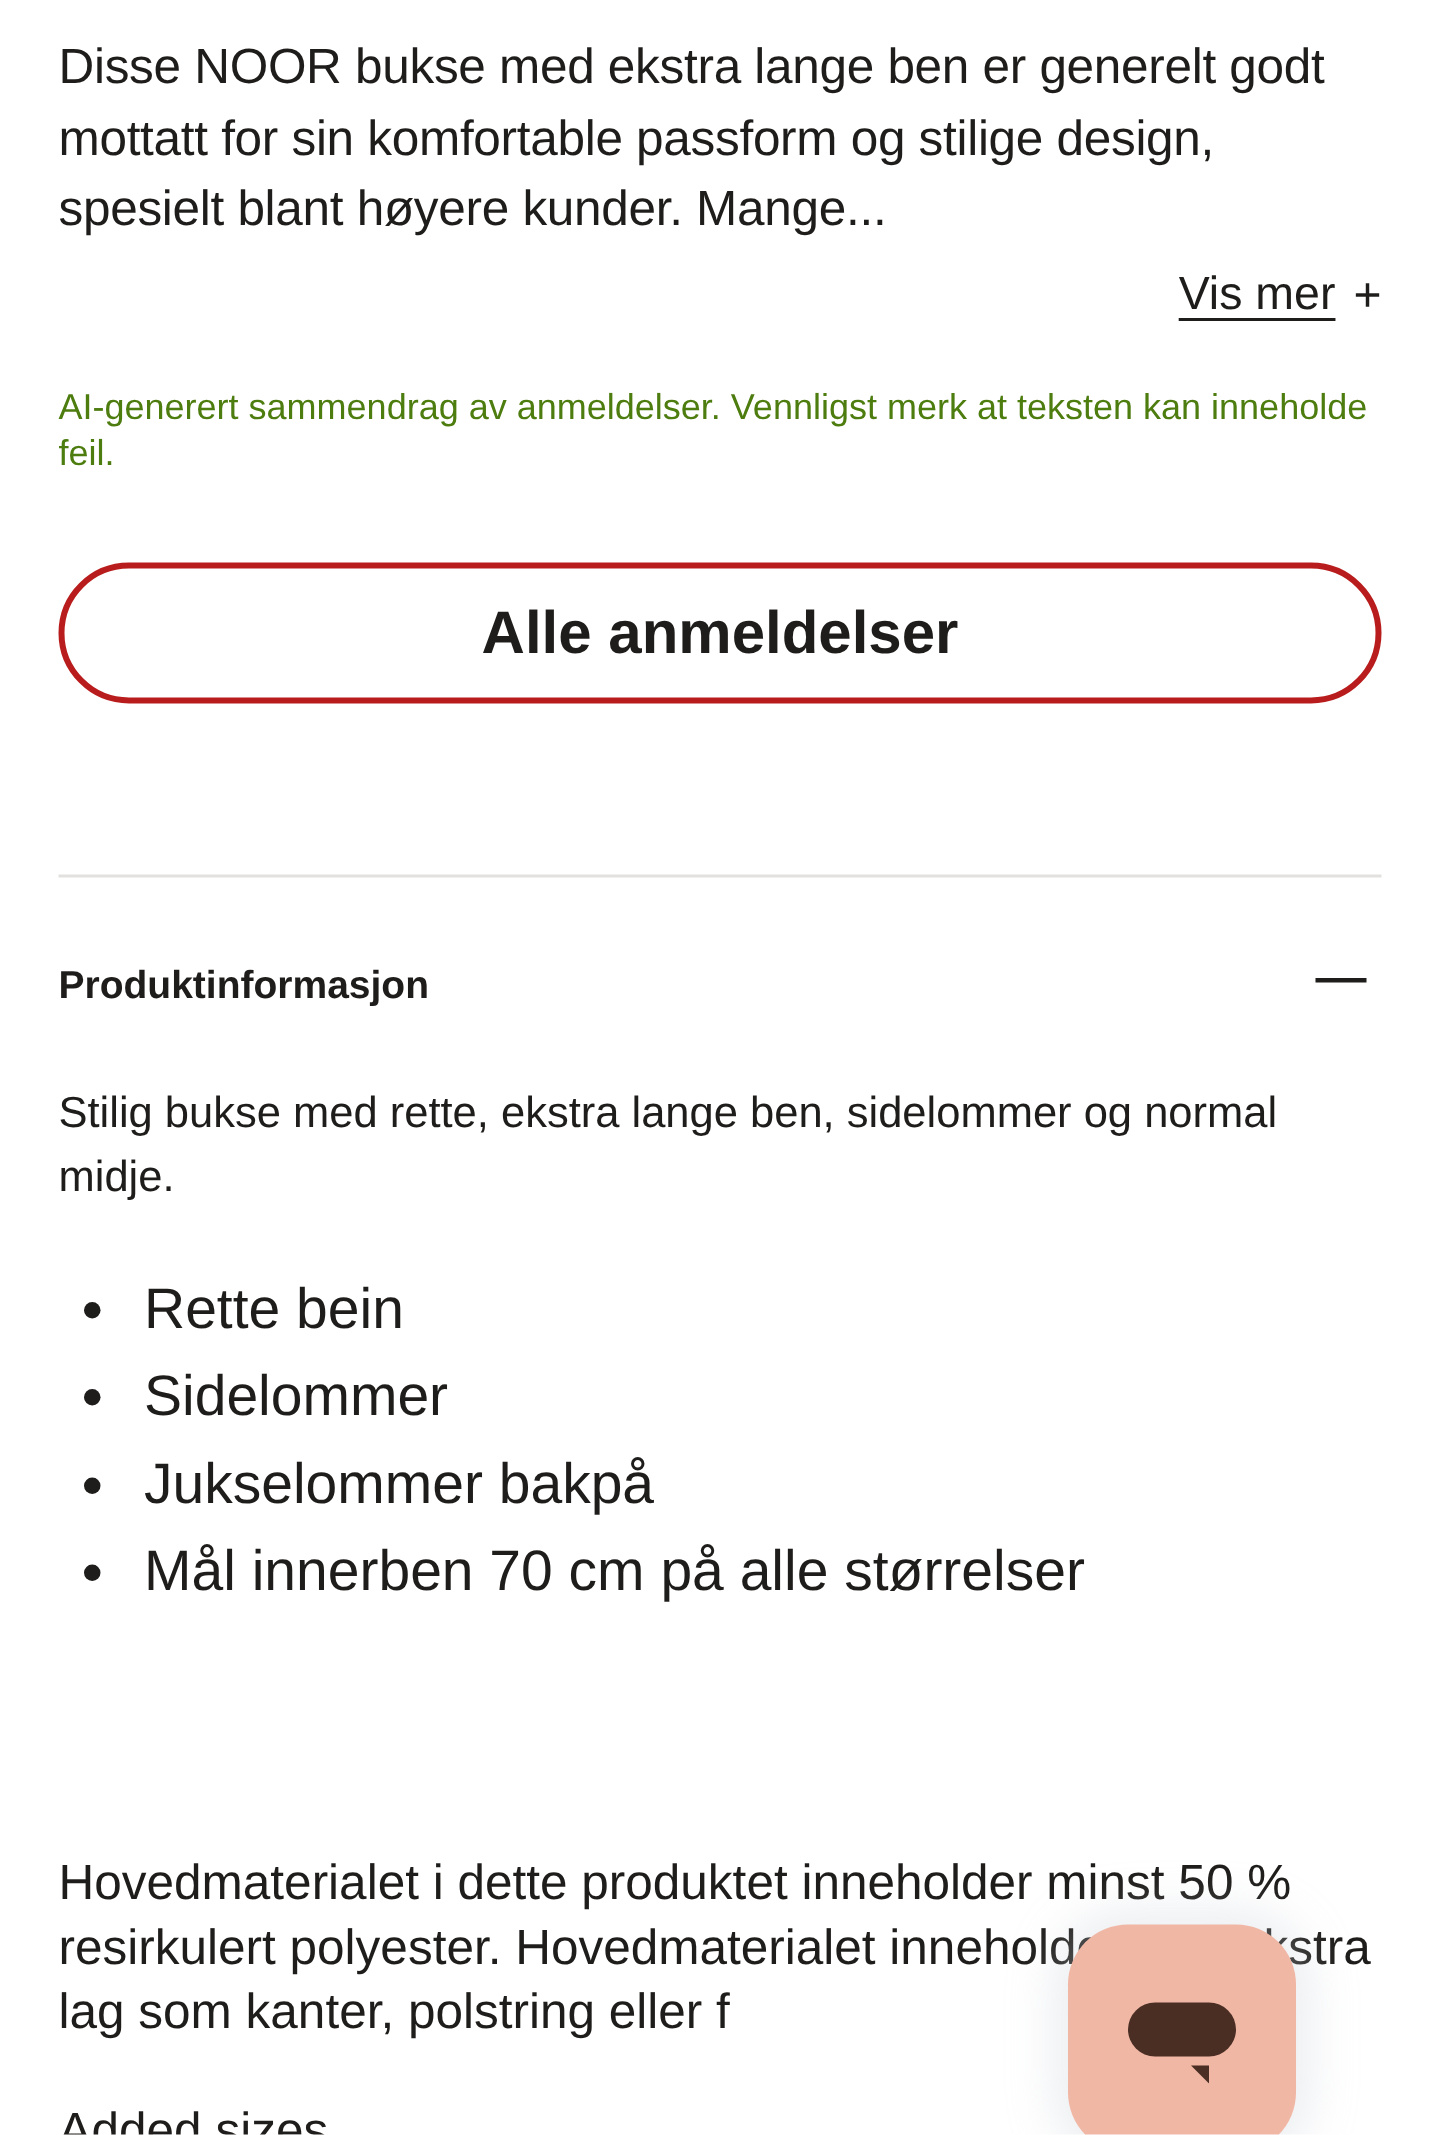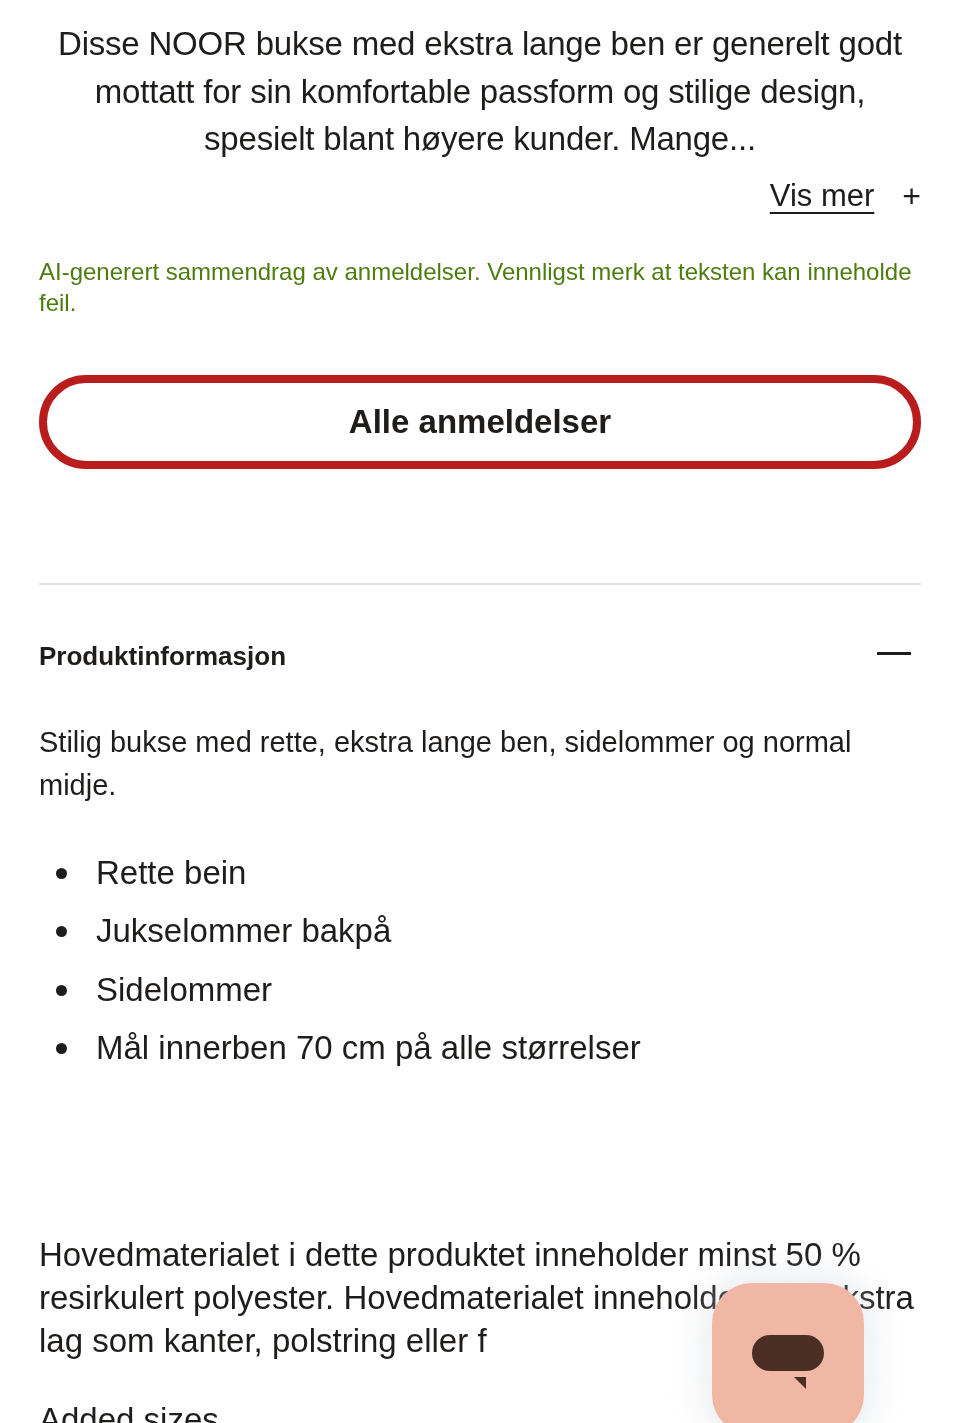--- a/index.html
+++ b/index.html
@@ -4,57 +4,57 @@
 <style>
   html, body { margin: 0; padding: 0; background: #ffffff; }
   body {
     width: 960px; height: 1423px; overflow: hidden; position: relative;
     font-family: "Liberation Sans", "DejaVu Sans", sans-serif;
     color: #1f1d1b;
   }
   .page { position: absolute; left: 39px; right: 39px; top: 0; }
   .summary {
     position: absolute; top: 20px; left: 0; right: 0;
-    font-size: 33px; line-height: 47.5px; letter-spacing: -0.2px; text-align: center;
+    font-size: 33px; line-height: 47.5px; letter-spacing: -0.2px;
   }
   .vis-mer {
     position: absolute; top: 176px; right: 0;
-    font-size: 31px; line-height: 40px; display: flex; align-items: flex-end; gap: 28px;
+    font-size: 31px; line-height: 40px; display: flex; align-items: flex-end; gap: 12px;
     cursor: pointer;
   }
   .vis-mer .lbl { text-decoration: underline; text-underline-offset: 6px; text-decoration-thickness: 2px; }
   .vis-mer .plus { font-size: 32px; }
   .disclaimer {
     position: absolute; top: 256px; left: 0; right: 0;
     font-size: 24px; line-height: 31px; color: #4d7c0f;
   }
   .all-reviews {
     position: absolute; top: 375px; left: 0; right: 0; height: 94px;
-    box-sizing: border-box; border: 8px solid #b91c1c; border-radius: 47px;
+    box-sizing: border-box; border: 4px solid #b91c1c; border-radius: 47px;
     background: #fff; display: flex; align-items: center; justify-content: center;
-    font-size: 33px; font-weight: bold; color: #1f1d1b; cursor: pointer;
+    font-size: 40px; font-weight: bold; color: #1f1d1b; cursor: pointer;
   }
   .divider {
     position: absolute; top: 583px; left: 0; right: 0; height: 2px; background: #e3e1df;
   }
   .section-head {
     position: absolute; top: 628px; left: 0; right: 0; height: 56px;
     display: flex; align-items: center; justify-content: space-between; cursor: pointer;
   }
   .section-title { font-size: 26px; font-weight: bold; }
   .minus-icon { width: 34px; height: 3px; background: #1f1d1b; margin-right: 10px; margin-top: -6px; }
   .desc {
     position: absolute; top: 721px; left: 0; right: 0;
     font-size: 29px; line-height: 43px;
   }
   .bullets {
     position: absolute; top: 844px; left: 0; right: 0; margin: 0; padding: 0; list-style: none;
   }
   .bullets li {
-    position: relative; padding-left: 57px; font-size: 33px; height: 58.3px; line-height: 58px;
+    position: relative; padding-left: 57px; font-size: 38px; height: 58.3px; line-height: 58px;
   }
   .bullets li .dot {
     position: absolute; left: 17px; top: 24px; width: 11px; height: 11px; border-radius: 50%;
     background: #1f1d1b;
   }
   .material {
     position: absolute; top: 1233px; left: 0; right: 0;
     font-size: 33px; line-height: 43px;
   }
   .added-sizes {
@@ -88,22 +88,22 @@
 
   <div class="section-head">
     <span class="section-title">Produktinformasjon</span>
     <span class="minus-icon"></span>
   </div>
 
   <div class="desc">Stilig bukse med rette, ekstra lange ben, sidelommer og normal midje.</div>
 
   <ul class="bullets">
     <li><span class="dot"></span><span>Rette bein</span></li>
+    <li><span class="dot"></span><span>Sidelommer</span></li>
     <li><span class="dot"></span><span>Jukselommer bakpå</span></li>
-    <li><span class="dot"></span><span>Sidelommer</span></li>
     <li><span class="dot"></span><span>Mål innerben 70 cm på alle størrelser</span></li>
   </ul>
 
   <div class="material">Hovedmaterialet i dette produktet inneholder minst 50 % resirkulert polyester. Hovedmaterialet inneholder ikke ekstra lag som kanter, polstring eller f</div>
 
   <div class="added-sizes">Added sizes</div>
 </div>
 
 <div class="chat-btn">
   <svg width="76" height="56" viewBox="0 0 76 56">

